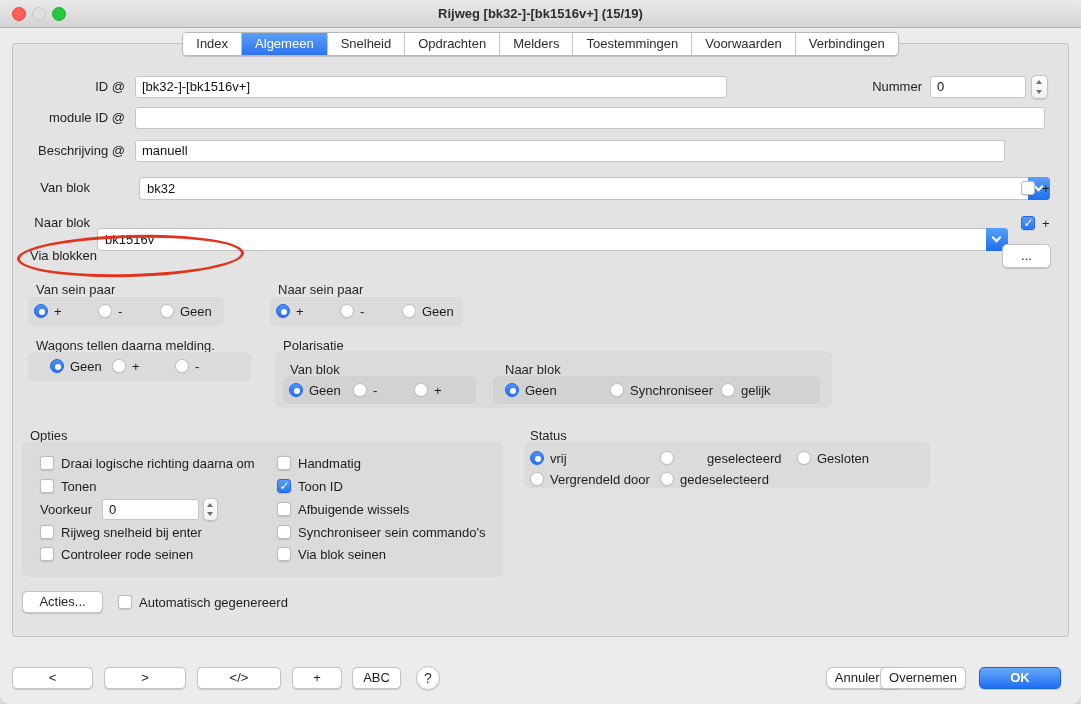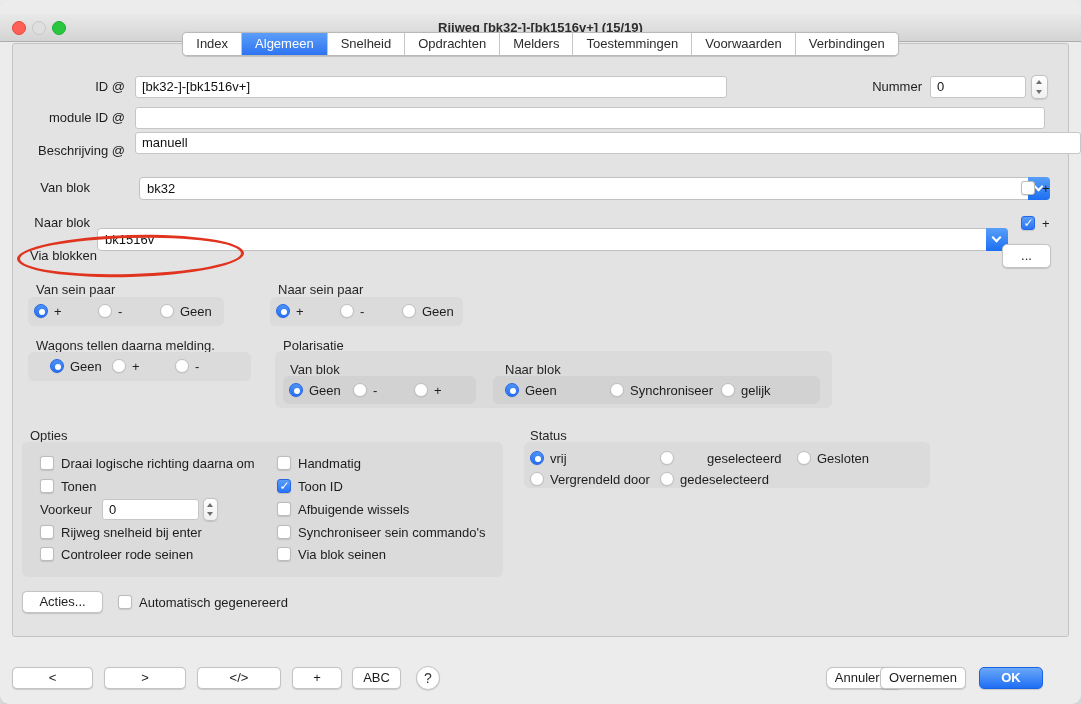--- a/index.html
+++ b/index.html
@@ -1,19 +1,19 @@
 <!DOCTYPE html>
 <html><head>
 <meta charset="utf-8">
 <style>
   html,body{margin:0;padding:0;background:#f5f5f5;}
   *{box-sizing:border-box;font-family:"Liberation Sans","DejaVu Sans",sans-serif;}
   .window{position:relative;width:1081px;height:704px;background:#ececec;border-radius:9px;
           overflow:hidden;box-shadow:0 10px 30px rgba(0,0,0,.3);margin:0 auto;}
-  .titlebar{position:absolute;left:0;top:14px;width:100%;height:28px;
+  .titlebar{position:absolute;left:0;top:0;width:100%;height:28px;
             background:linear-gradient(#e9e9e9,#d4d4d4);border-bottom:1px solid #adadad;}
   .title{position:absolute;left:0;top:0;width:100%;height:28px;line-height:28px;
          text-align:center;font-size:13px;color:#2d2d2d;font-weight:bold;}
   .tl{position:absolute;top:7px;width:14px;height:14px;border-radius:50%;}
   .tl.red{left:12px;background:#fe5f57;border:1px solid #e14840;}
   .tl.gray{left:32px;background:#dfdfdf;border:1px solid #c8c8c8;}
   .tl.green{left:52px;background:#29c73f;border:1px solid #1ead35;}
 
   .tabbar{position:absolute;top:32px;left:0;width:100%;display:flex;justify-content:center;z-index:5;}
   .tabs{display:flex;border:1px solid #b9b9b9;border-radius:5px;overflow:hidden;background:#fff;
@@ -103,21 +103,21 @@
   <div class="lab rlab" style="left:20px;top:76px;width:105px;">ID @</div>
   <div class="field" style="left:135px;top:76px;width:592px;">[bk32-]-[bk1516v+]</div>
   <div class="lab rlab" style="left:850px;top:76px;width:72px;">Nummer</div>
   <div class="field" style="left:930px;top:76px;width:96px;">0</div>
   <div class="stepper" style="left:1031px;top:75px;width:17px;height:24px;"></div>
 
   <div class="lab rlab" style="left:20px;top:107px;width:105px;">module ID @</div>
   <div class="field" style="left:135px;top:107px;width:910px;"></div>
 
   <div class="lab rlab" style="left:20px;top:140px;width:105px;">Beschrijving @</div>
-  <div class="field" style="left:135px;top:132px;width:946px;">manuell</div>
+  <div class="field" style="left:135px;top:140px;width:870px;">manuell</div>
 
   <div class="lab rlab" style="left:10px;top:177px;width:80px;">Van blok</div>
   <div class="combo" style="left:97px;top:177px;width:911px;margin-left:42px;">
     <span>bk32</span>
     <span class="cap">
         <span class="chev"></span>
       </span>
   </div>
   <div class="citem" style="left:1021px;top:180px;">
     <span class="cb"></span>
@@ -288,15 +288,15 @@
     </div>
 
   <div class="btn" style="left:12px;top:667px;width:81px;">&lt;</div>
   <div class="btn" style="left:104px;top:667px;width:82px;">&gt;</div>
   <div class="btn" style="left:197px;top:667px;width:84px;">&lt;/&gt;</div>
   <div class="btn" style="left:292px;top:667px;width:50px;">+</div>
   <div class="btn" style="left:352px;top:667px;width:49px;">ABC</div>
   <div class="helpbtn" style="left:416px;top:666px;">?</div>
   <div class="btn" style="left:826px;top:667px;width:77px;border-radius:7px;">Annuleren</div>
   <div class="btn" style="left:880px;top:667px;width:86px;">Overnemen</div>
-  <div class="btn primary" style="left:979px;top:667px;width:64px;">OK</div>
+  <div class="btn primary" style="left:979px;top:667px;width:82px;">OK</div>
 
 </div>
 
 </body></html>

